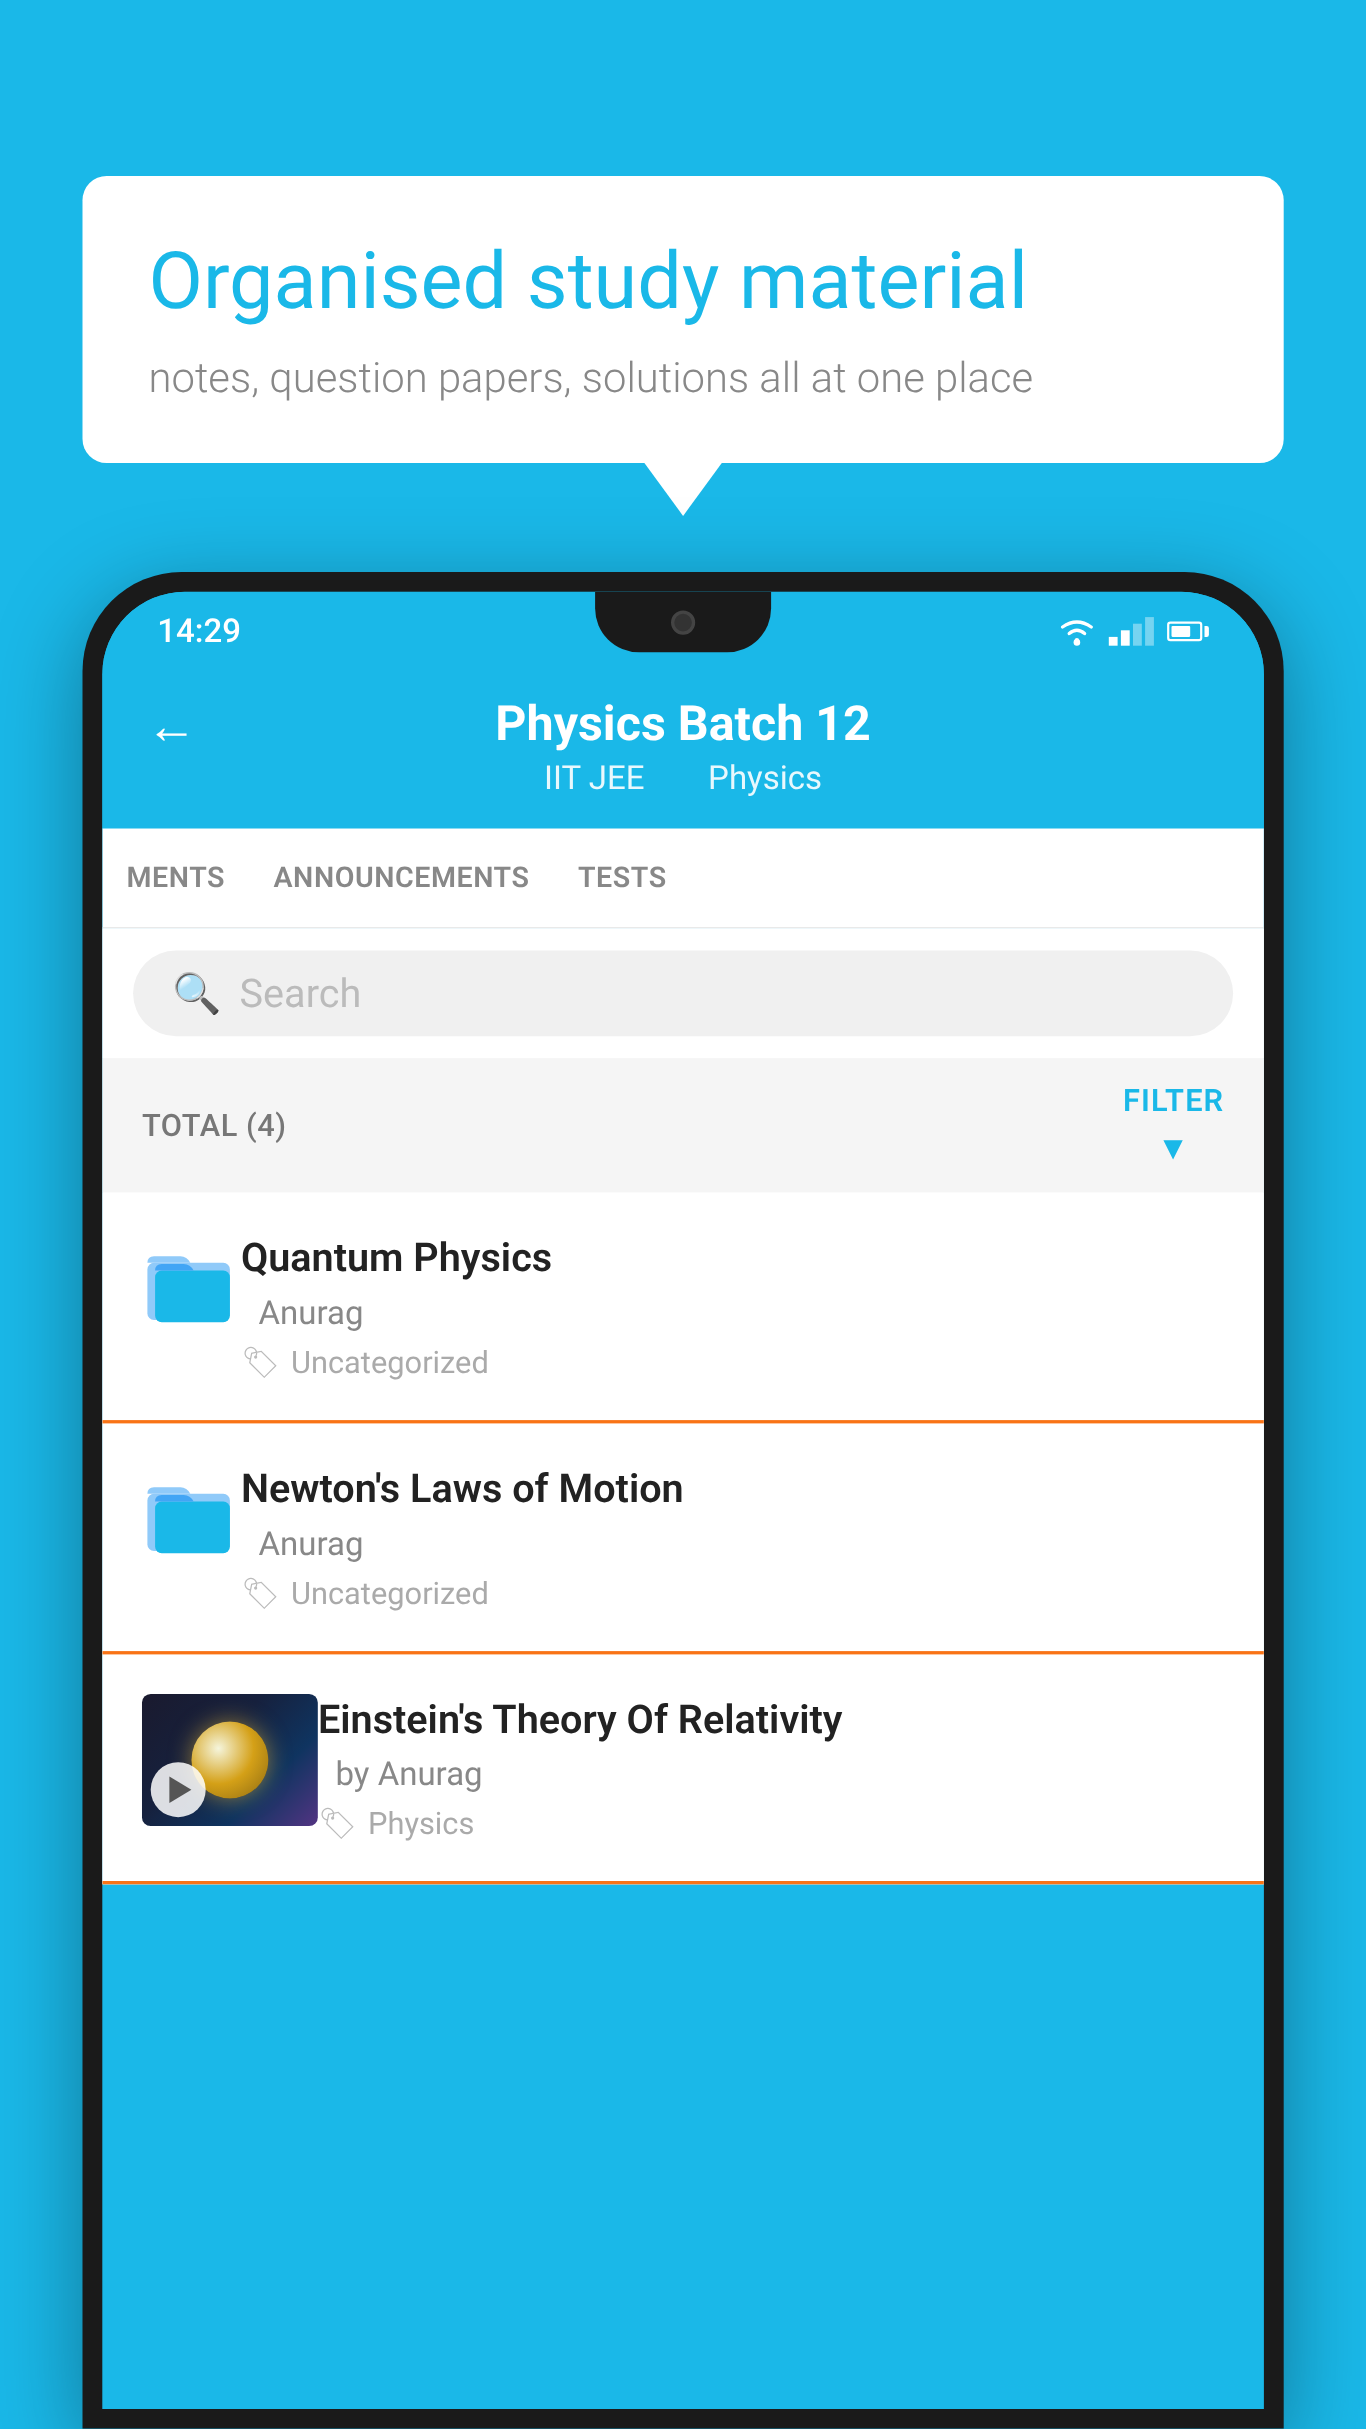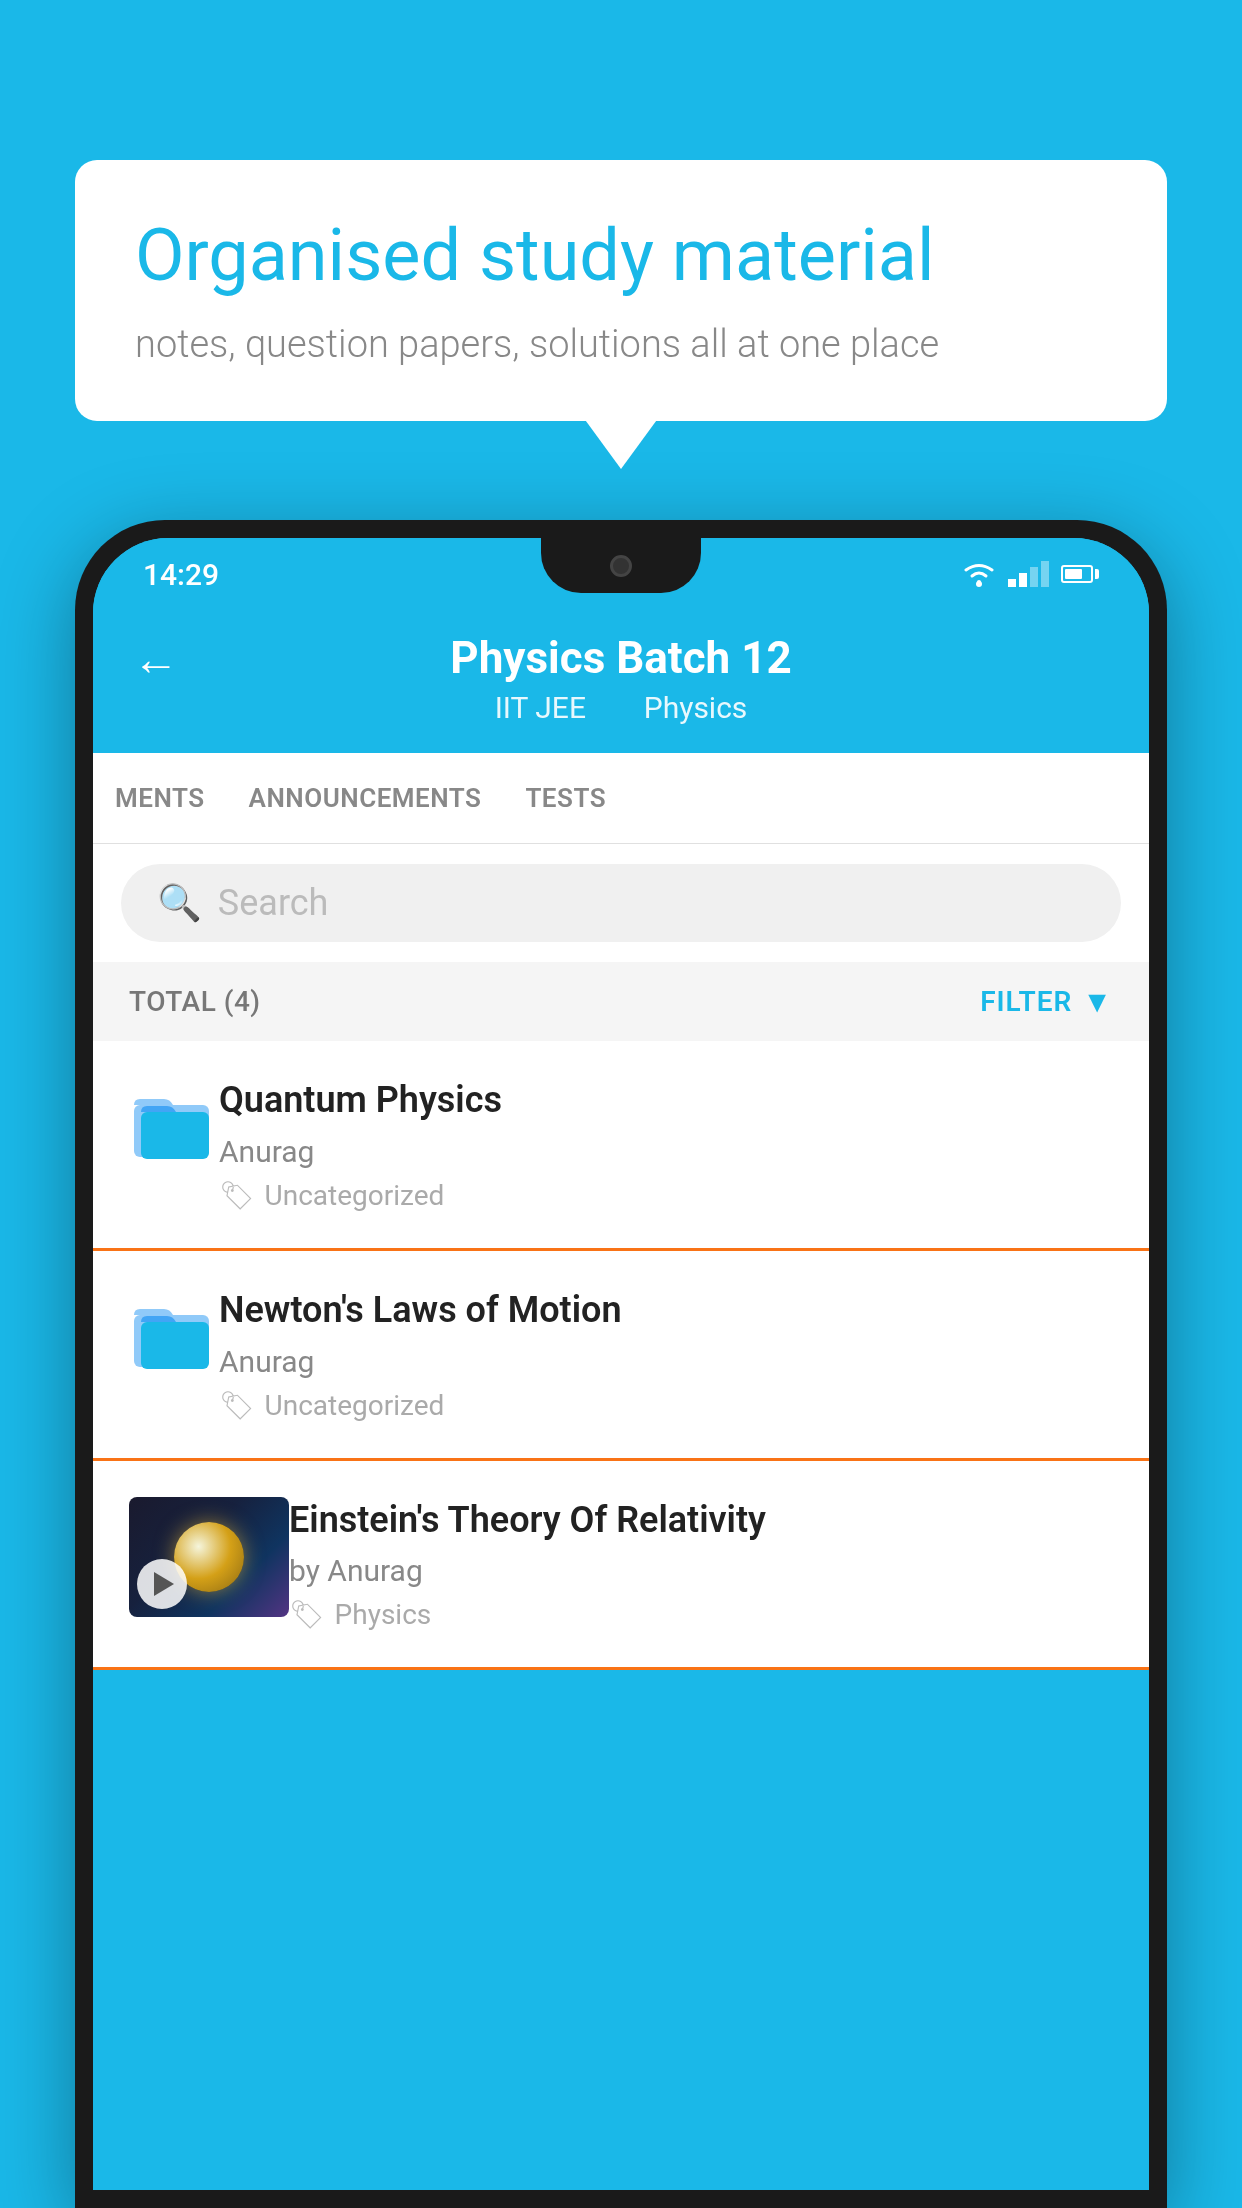--- a/index.html
+++ b/index.html
@@ -240,20 +240,21 @@
     }
 
     .filter-btn {
       display: flex;
       align-items: center;
       gap: 10px;
       color: #1ab8e8;
       font-size: 28px;
       font-weight: 600;
       letter-spacing: 1px;
+      flex-direction: column;
     }
 
     .filter-icon {
       color: #1ab8e8;
       font-size: 30px;
     }
 
     
     .video-list {
       background: white;
@@ -335,20 +336,21 @@
       font-weight: 600;
       color: #222;
       margin-bottom: 10px;
       line-height: 1.3;
     }
 
     .video-author {
       font-size: 30px;
       color: #888;
       margin-bottom: 10px;
+      margin-left: 16px;
     }
 
     .video-tag {
       display: flex;
       align-items: center;
       gap: 10px;
       color: #aaa;
       font-size: 28px;
     }
 

